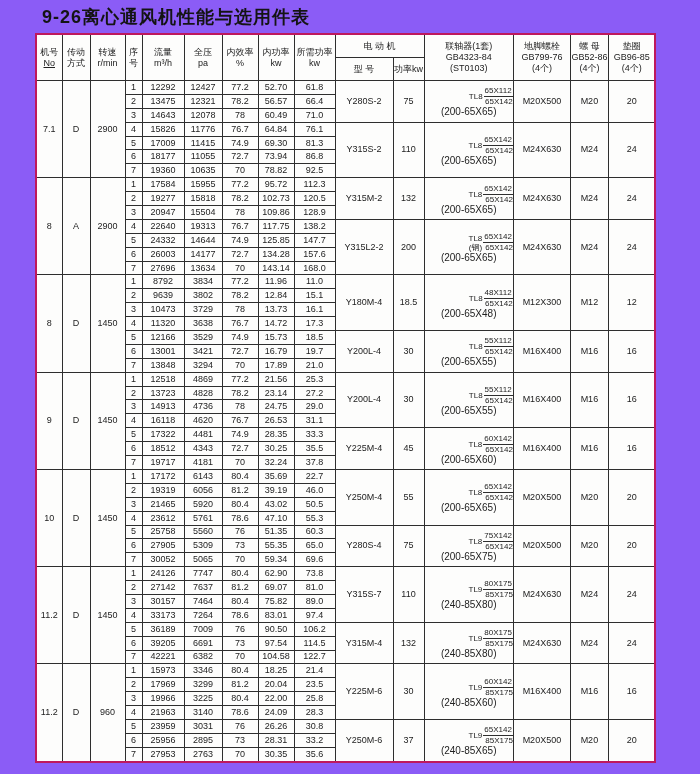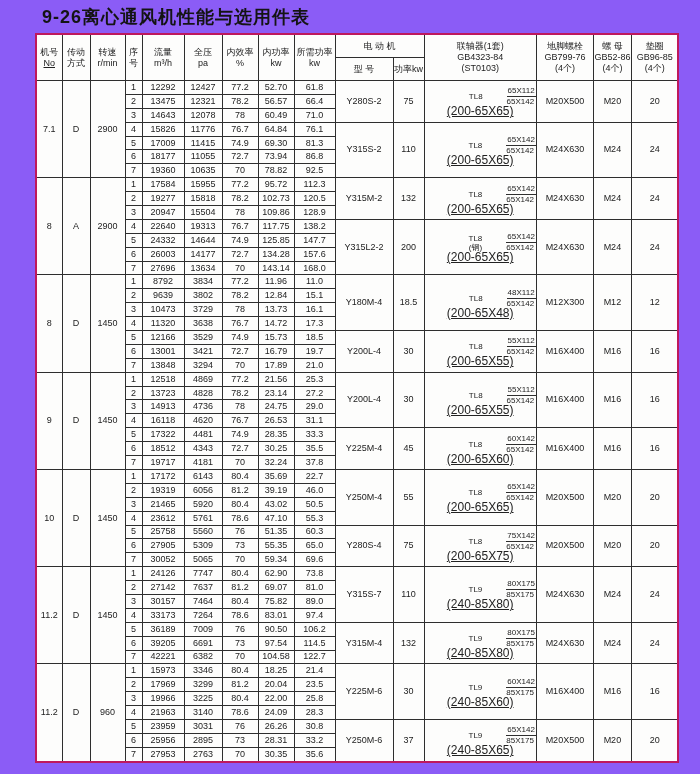--- a/index.html
+++ b/index.html
@@ -24,24 +24,24 @@
   table.fan{border:2px solid #be185d;}
   thead td{height:22px;}
   thead .sub{font-size:9px;}
   tbody td{height:12.9px;line-height:12.9px;}
   .u{text-decoration:underline;}
   .h8{font-size:8.5px;line-height:10px;}
   td.coupling{line-height:normal;white-space:nowrap;}
   .coup{line-height:10px;font-size:8px;}
   .coup-prefix{display:inline-block;vertical-align:middle;margin-right:1px;margin-left:44px;}
   .coup-prefix span{display:block;line-height:9px;}
-  .frac{display:inline-block;vertical-align:middle;text-align:left;margin-left:23px;}
+  .frac{display:inline-block;vertical-align:middle;text-align:right;}
   .frac .num{display:block;border-bottom:1px solid #2e2e2e;padding:0 1px;line-height:10px;}
   .frac .den{display:block;line-height:10px;}
-  .coup-paren{font-size:12px;line-height:9px;text-decoration:underline;}
+  .coup-paren{font-size:10px;line-height:9px;}
 </style>
 </head>
 <body>
 
 <div class="page">
   <div class="title">9-26离心通风机性能与选用件表</div>
 
   <table class="fan">
     <colgroup>
       <col style="width:26px">

